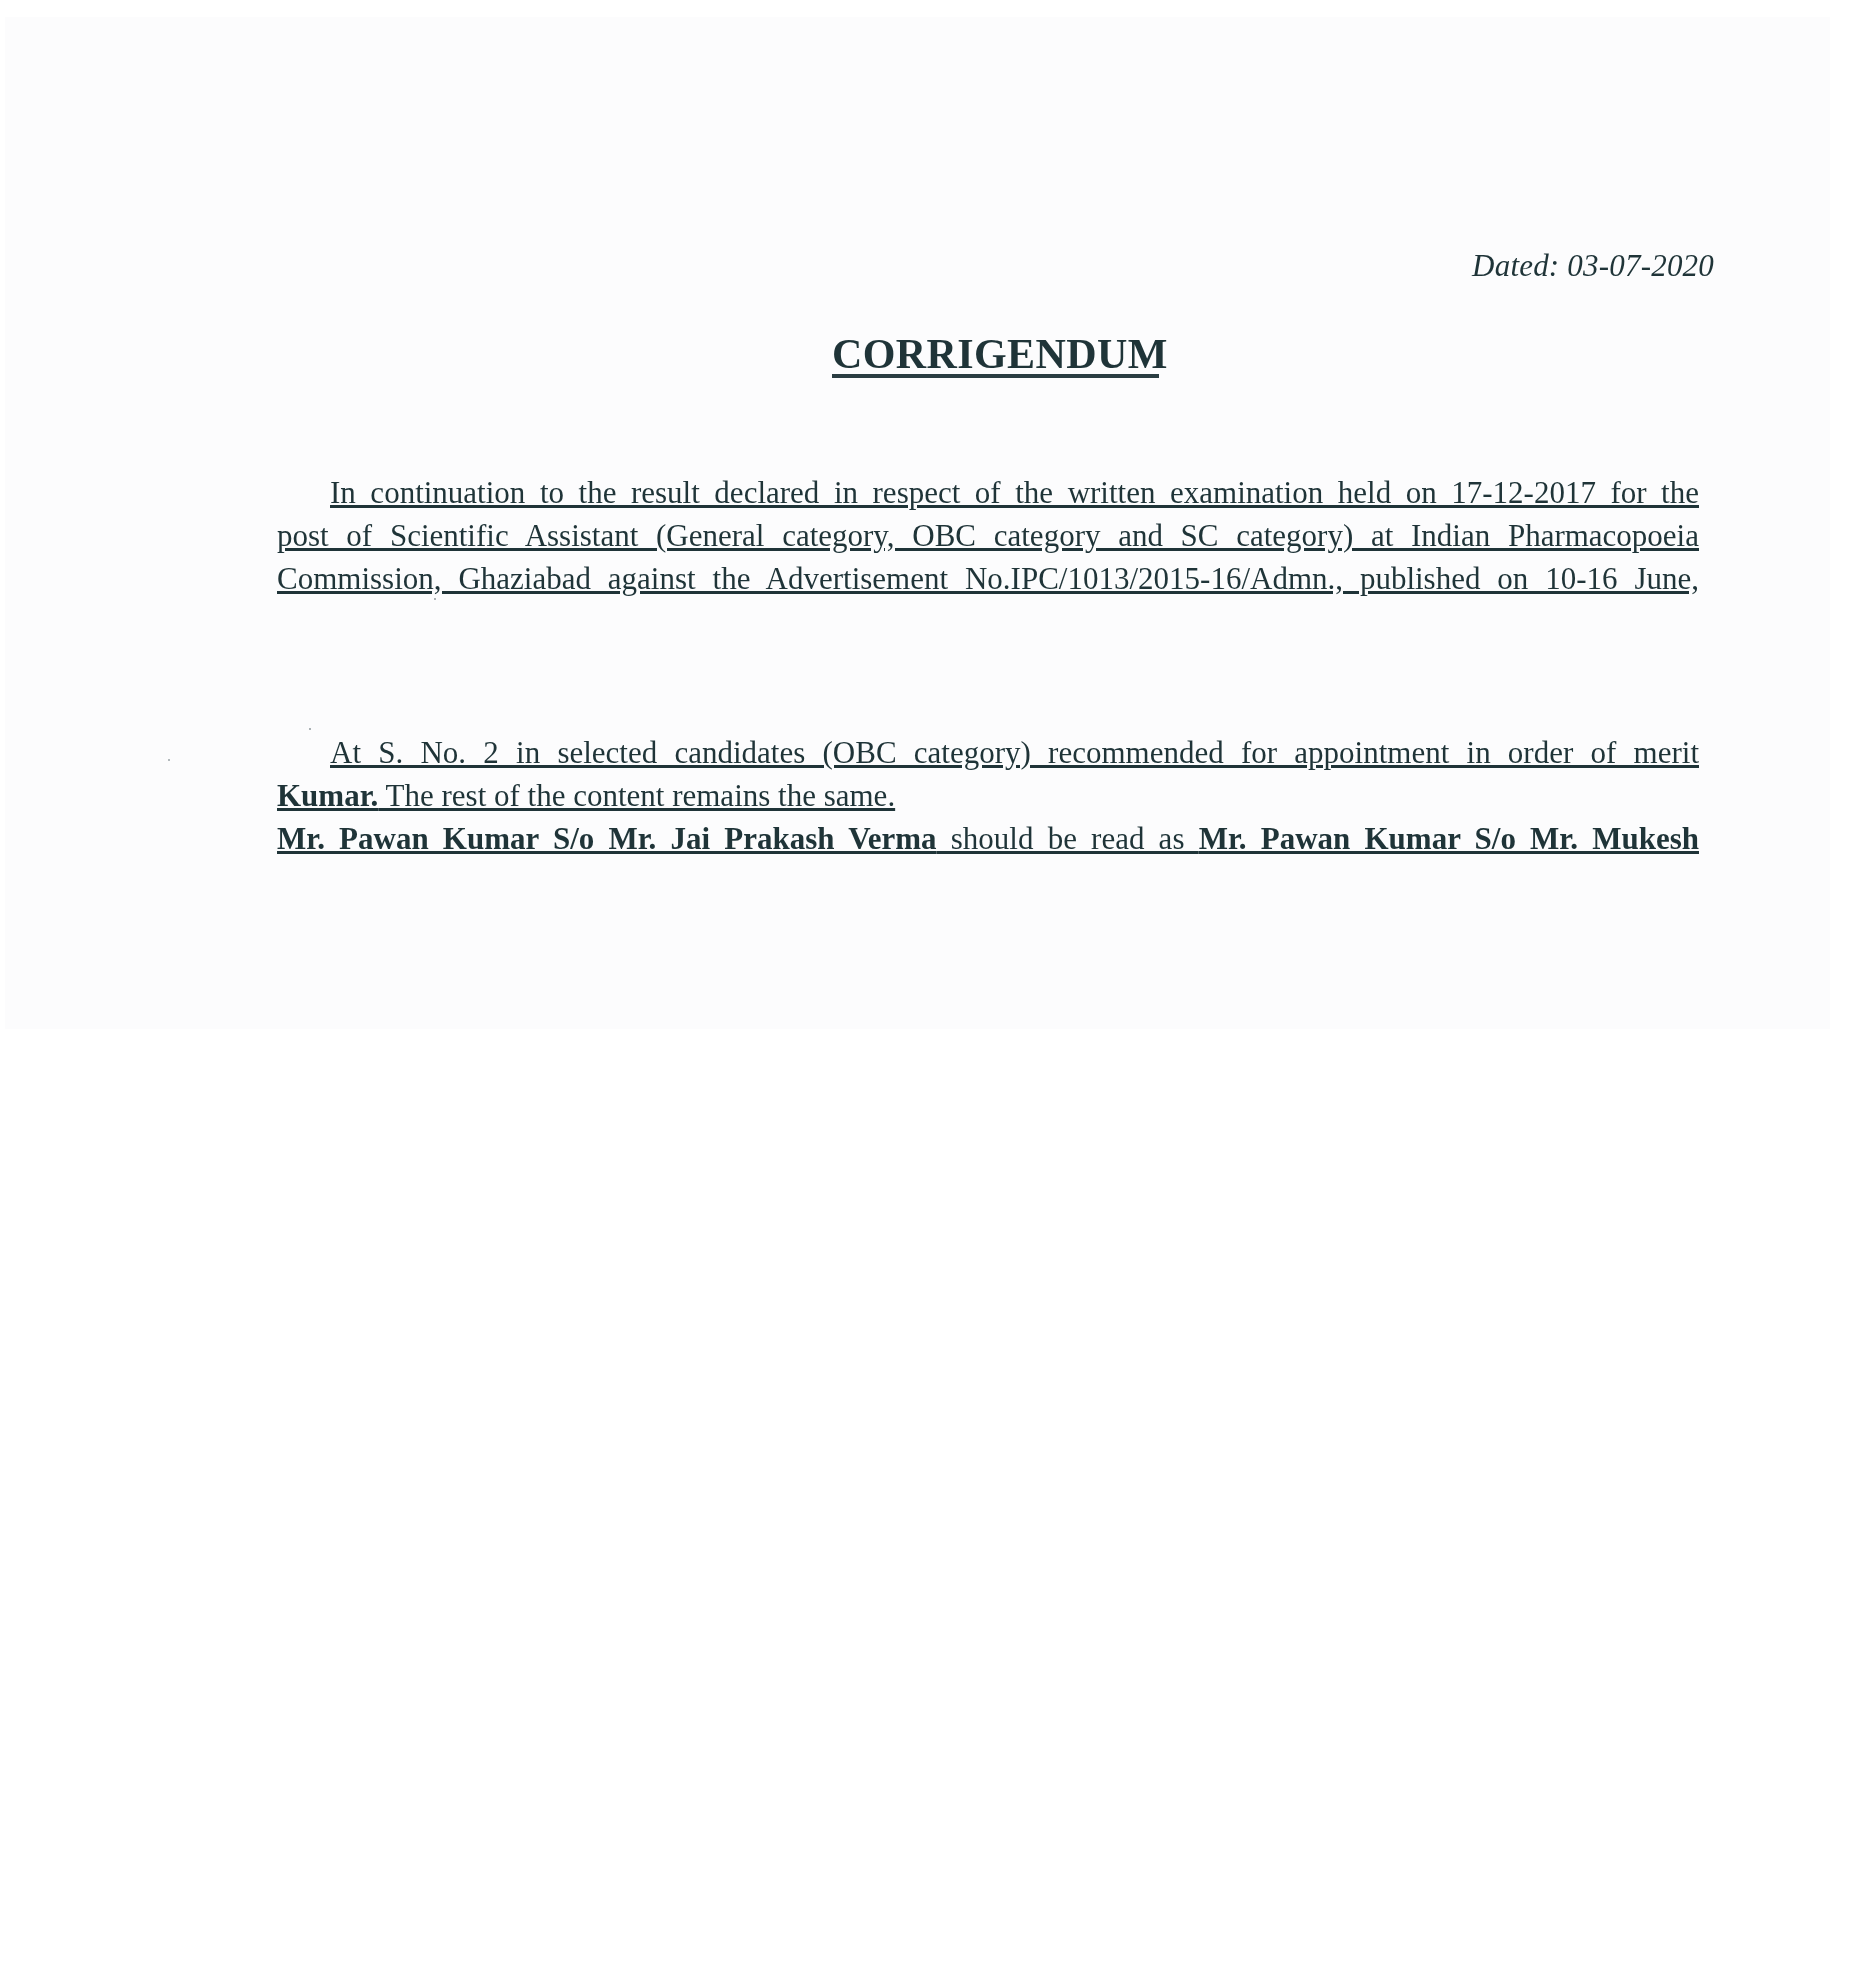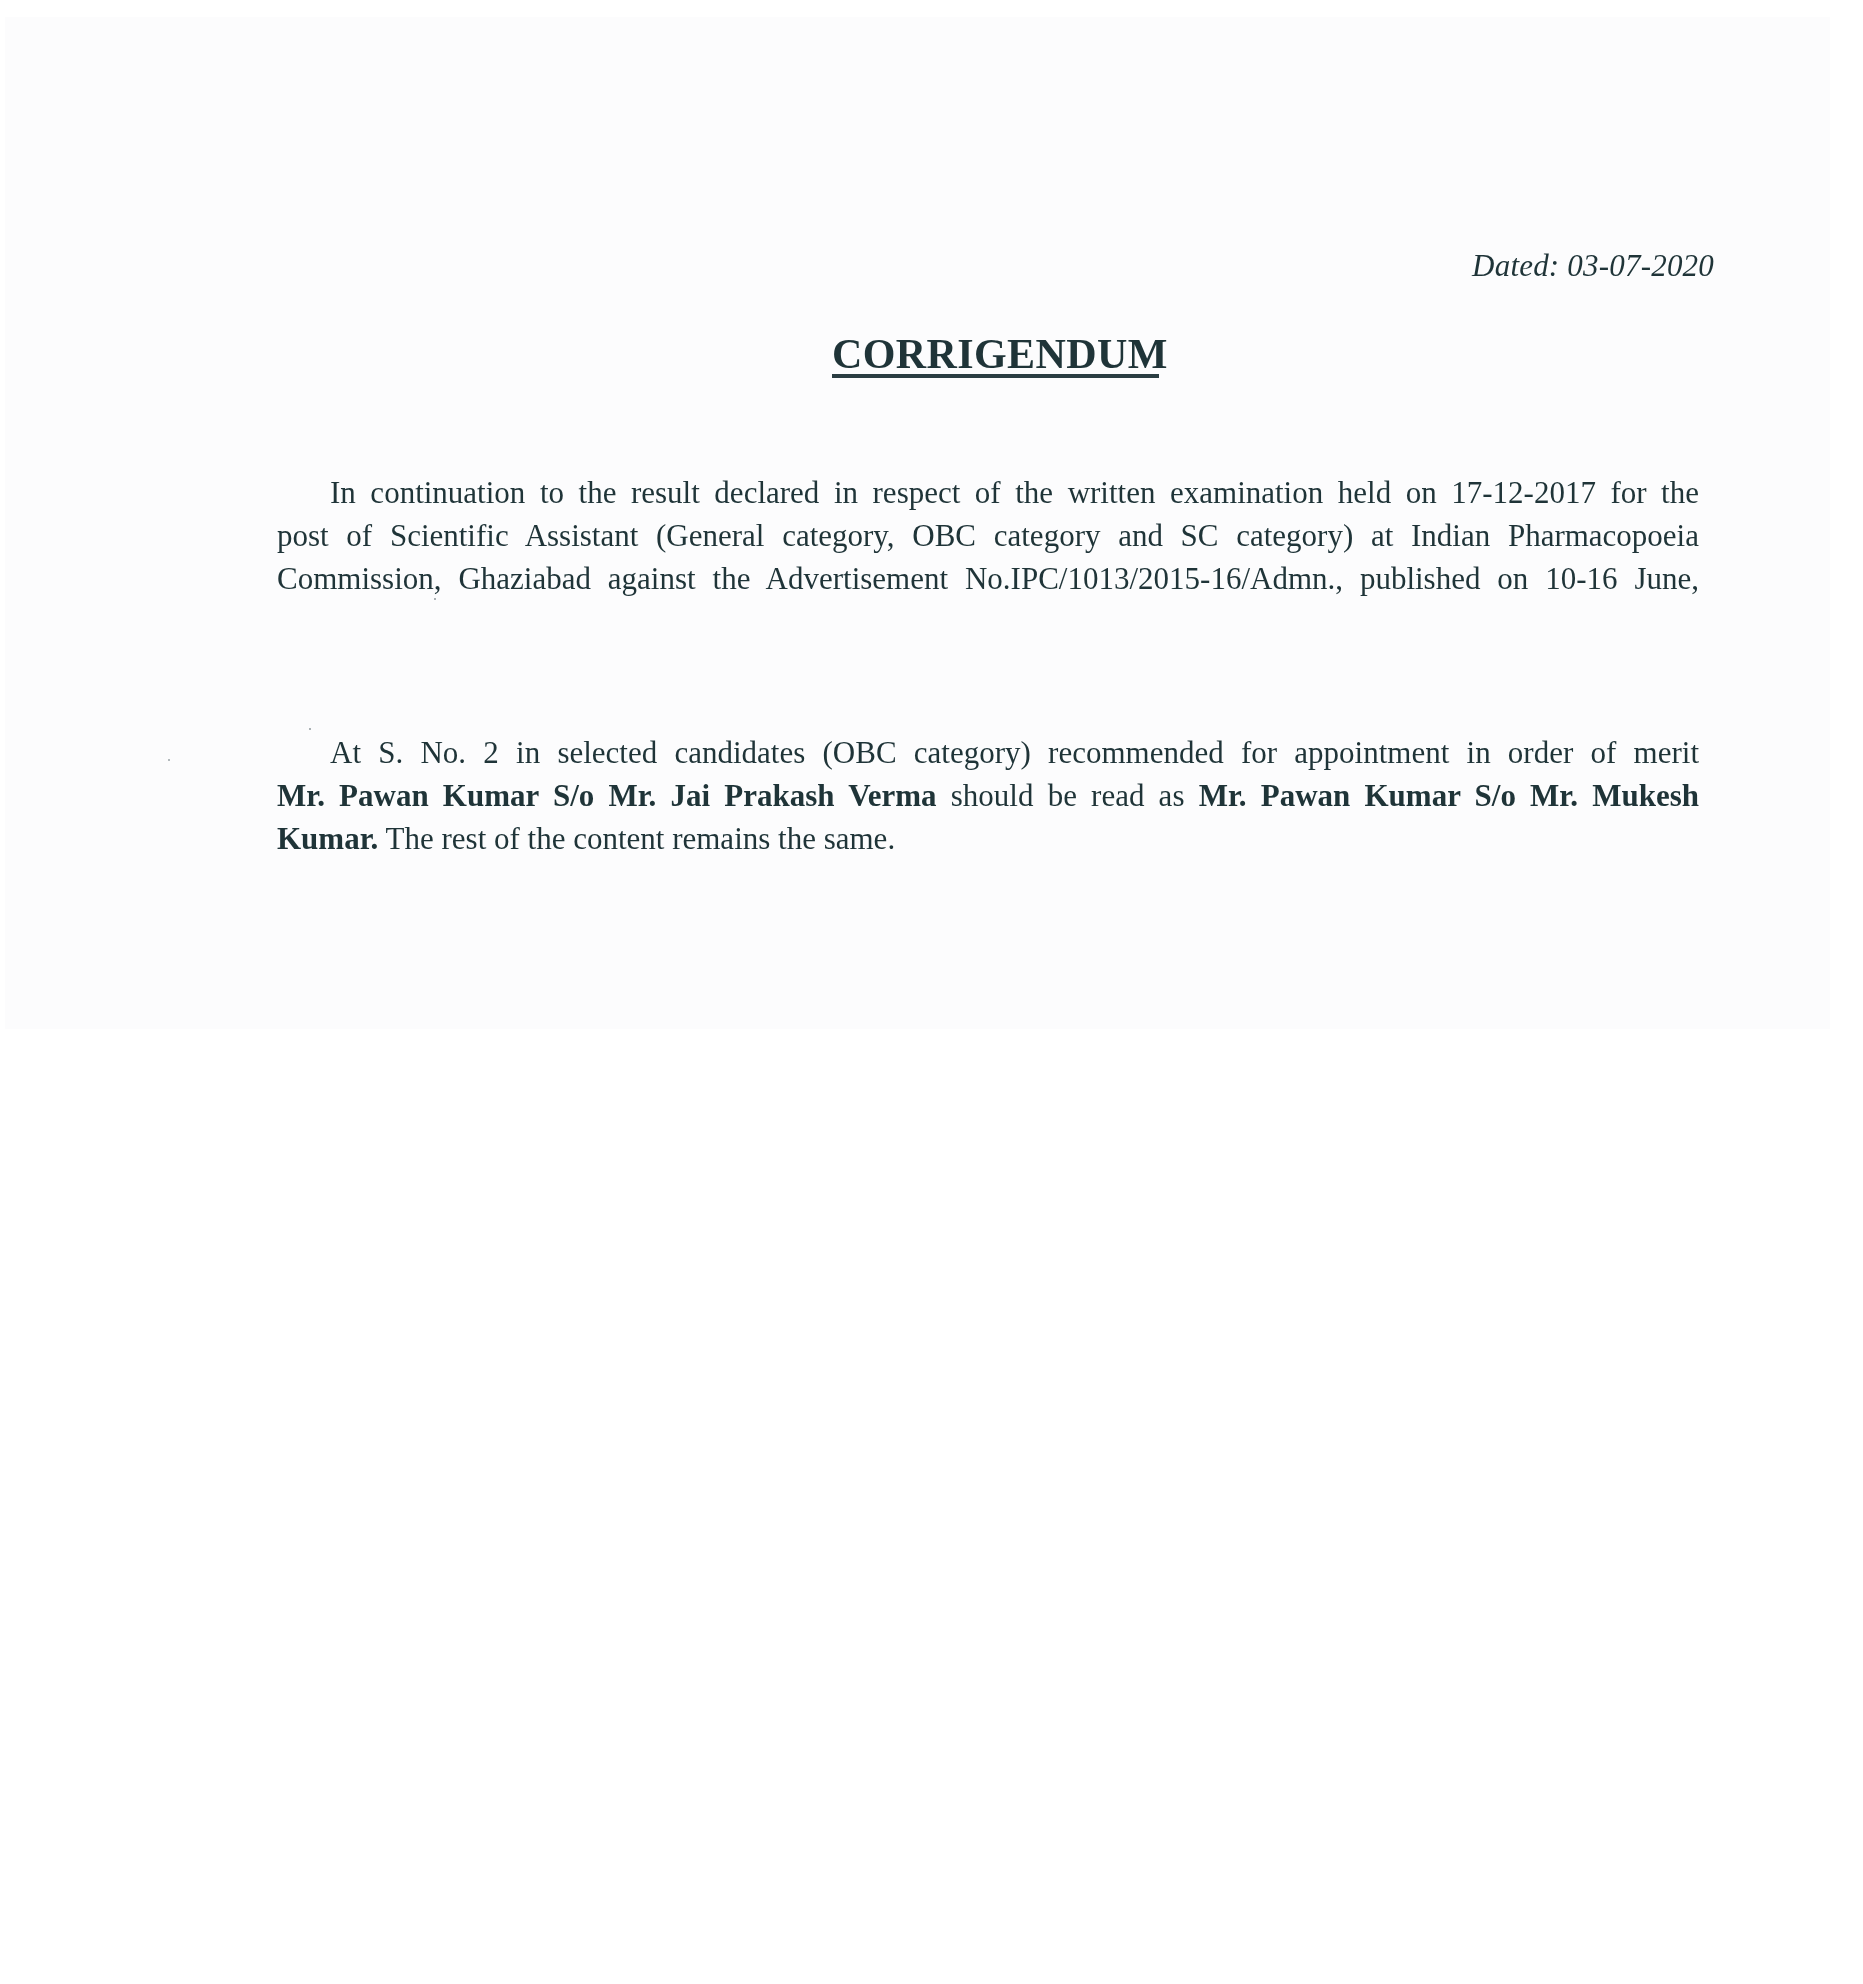--- a/index.html
+++ b/index.html
@@ -52,20 +52,21 @@
       background: #2a3d42;
     }
     .para {
       position: absolute;
       left: 277px;
       width: 1422px;
       font-size: 31px;
       line-height: 43px;
       text-align: justify;
       text-align-last: left;
+      text-decoration: underline;
     }
     .para1 { top: 471px; }
     .para2 { top: 731px; }
     .line {
       display: block;
       text-align: justify;
       text-align-last: justify;
       white-space: nowrap;
       overflow: visible;
     }
@@ -94,20 +95,20 @@
 <div class="title-underline"></div>
 
 <div class="para para1">
   <span class="line"><span class="indent"></span><span>In continuation to the result declared in respect of the written examination held on 17-12-2017 for the</span></span>
   <span class="line">post of Scientific Assistant (General category, OBC category and SC category) at Indian Pharmacopoeia</span>
   <span class="line">Commission, Ghaziabad against the Advertisement No.IPC/1013/2015-16/Admn., published on 10-16 June,</span>
 </div>
 
 <div class="para para2">
   <span class="line"><span class="indent"></span><span>At S. No. 2 in selected candidates (OBC category) recommended for appointment in order of merit</span></span>
+  <span class="line last"><b>Kumar.</b><span style="white-space:pre"> The rest of the content remains the same.</span></span>
   <span class="line"><b>Mr. Pawan Kumar S/o Mr. Jai Prakash Verma</b><span style="white-space:pre"> should be read as </span><b>Mr. Pawan Kumar S/o Mr. Mukesh</b></span>
-  <span class="line last"><b>Kumar.</b><span style="white-space:pre"> The rest of the content remains the same.</span></span>
 </div>
 
 <div class="speck" style="left:168px;top:759px;width:2.3px;height:2.3px;"></div>
 <div class="speck" style="left:309px;top:728px;width:1.5px;height:1.5px;"></div>
 <div class="speck" style="left:434px;top:598px;width:1.5px;height:2.3px;"></div>
 
 
 </body></html>

